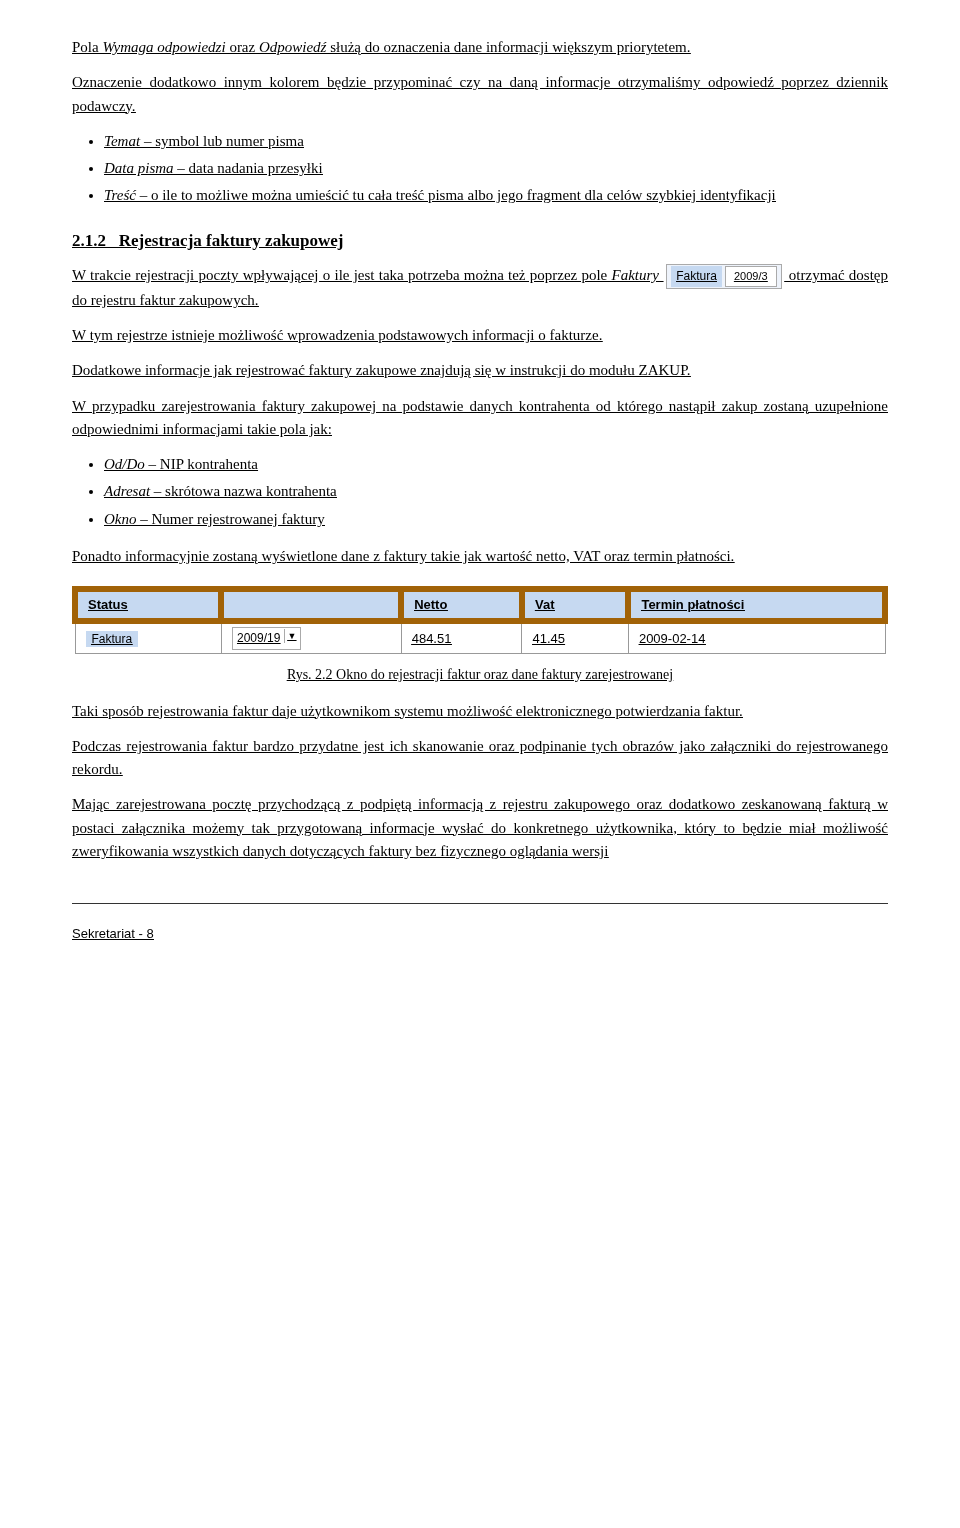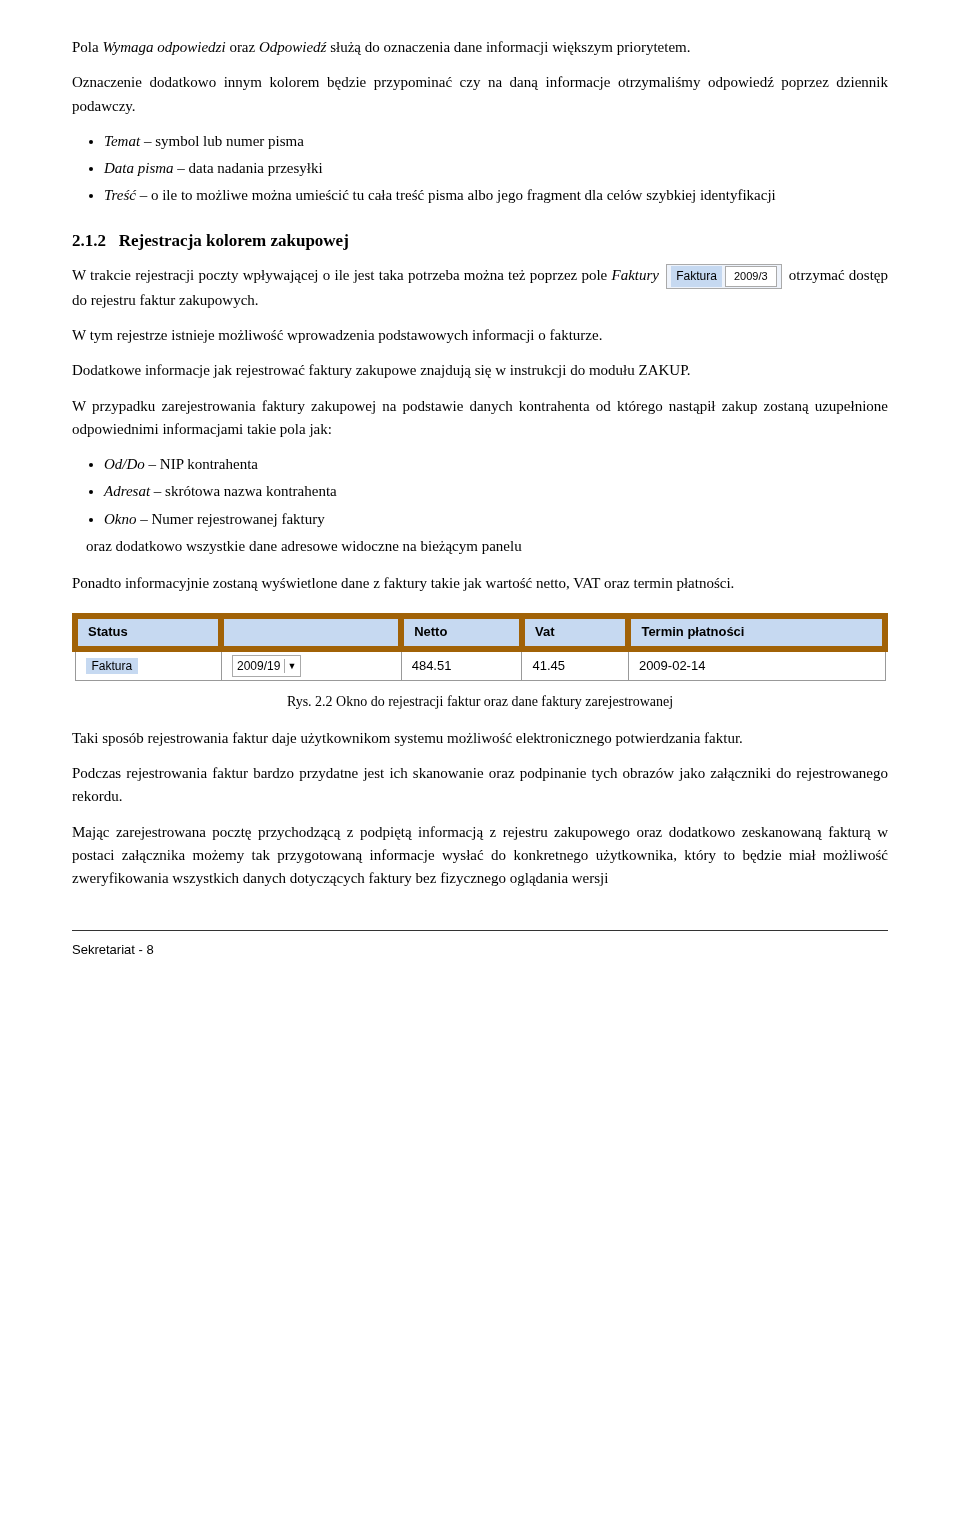--- a/index.html
+++ b/index.html
@@ -1,15 +1,15 @@
 <!DOCTYPE html>
 <html><head>
   <meta charset="utf-8">
   <style>
-    * { box-sizing: border-box; margin: 0; padding: 0; }
+    * { box-sizing: border-box; margin: 0; padding: 0; text-decoration: underline; }
     body {
       font-family: "Times New Roman", Times, serif;
       font-size: 15px;
       color: #000;
       background: #fff;
       width: 960px;
       min-height: 1528px;
       padding: 36px 72px 60px 72px;
       line-height: 1.55;
     }
@@ -57,32 +57,32 @@
       padding: 3px 10px;
     }
     .figure-caption {
       text-align: center;
       font-size: 14px;
       margin: 6px 0 14px 0;
     }
     .footer-line {
       margin-top: 40px;
       border-top: 1px solid #333;
-      padding-top: 9px;
+      padding-top: 20px;
       font-size: 13px;
       font-family: Arial, sans-serif;
     }
     .faktura-badge {
       background: #c6d9f1;
       padding: 1px 6px;
       font-size: 12px;
     }
     .dropdown-cell {
       display: inline-flex;
-      align-items: center;
+      align-items: flex-start;
       border: 1px solid #aaa;
       background: #fff;
       padding: 1px 2px 1px 4px;
       font-size: 12px;
     }
     .dropdown-arrow {
       display: inline-block;
       width: 14px;
       height: 14px;
       border-left: 1px solid #aaa;
@@ -127,21 +127,21 @@
 </p>
 
 <ul class="bullet-list">
   <li><i>Temat</i><span> – symbol lub numer pisma</span></li>
   <li><i>Data pisma</i><span> – data nadania przesyłki</span></li>
   <li><i>Treść</i><span> – o ile to możliwe można umieścić tu  cała treść  pisma albo jego fragment dla celów szybkiej identyfikacji</span></li>
 </ul>
 
 <h2 class="section-heading">
   <span>2.1.2</span>&nbsp;&nbsp;
-  <span>Rejestracja kolorem zakupowej</span>
+  <span>Rejestracja faktury zakupowej</span>
 </h2>
 
 <p class="paragraph">
   W trakcie rejestracji  poczty wpływającej o ile  jest taka potrzeba można  też  poprzez pole  <em>Faktury</em>
   <span class="inline-faktura-widget">
     <span class="widget-label">Faktura</span>
     <span class="widget-value">2009/3</span>
   </span>
   otrzymać  dostęp  do  rejestru  faktur zakupowych.
 </p>
@@ -149,21 +149,20 @@
 <p class="paragraph">W tym rejestrze istnieje możliwość wprowadzenia  podstawowych informacji o fakturze.</p>
 
 <p class="paragraph">Dodatkowe  informacje jak rejestrować  faktury  zakupowe  znajdują  się  w  instrukcji  do modułu ZAKUP.</p>
 
 <p class="paragraph">W przypadku zarejestrowania  faktury  zakupowej  na  podstawie  danych  kontrahenta  od którego nastąpił zakup zostaną uzupełnione odpowiednimi informacjami takie pola jak:</p>
 
 <ul class="bullet-list">
   <li><i>Od/Do</i> – NIP kontrahenta</li>
   <li><i>Adresat</i> – skrótowa nazwa kontrahenta</li>
   <li><i>Okno</i> – Numer  rejestrowanej faktury</li>
-  <li style="list-style:none; margin-left:-18px;">oraz dodatkowo wszystkie dane adresowe widoczne na  bieżącym panelu</li>
 </ul>
 
 <p class="paragraph">Ponadto informacyjnie zostaną wyświetlone dane z faktury takie jak wartość netto, VAT oraz termin płatności.</p>
 
 <table class="figure-table">
   <thead>
     <tr>
       <th>Status</th>
       <th></th>
       <th>Netto</th>

